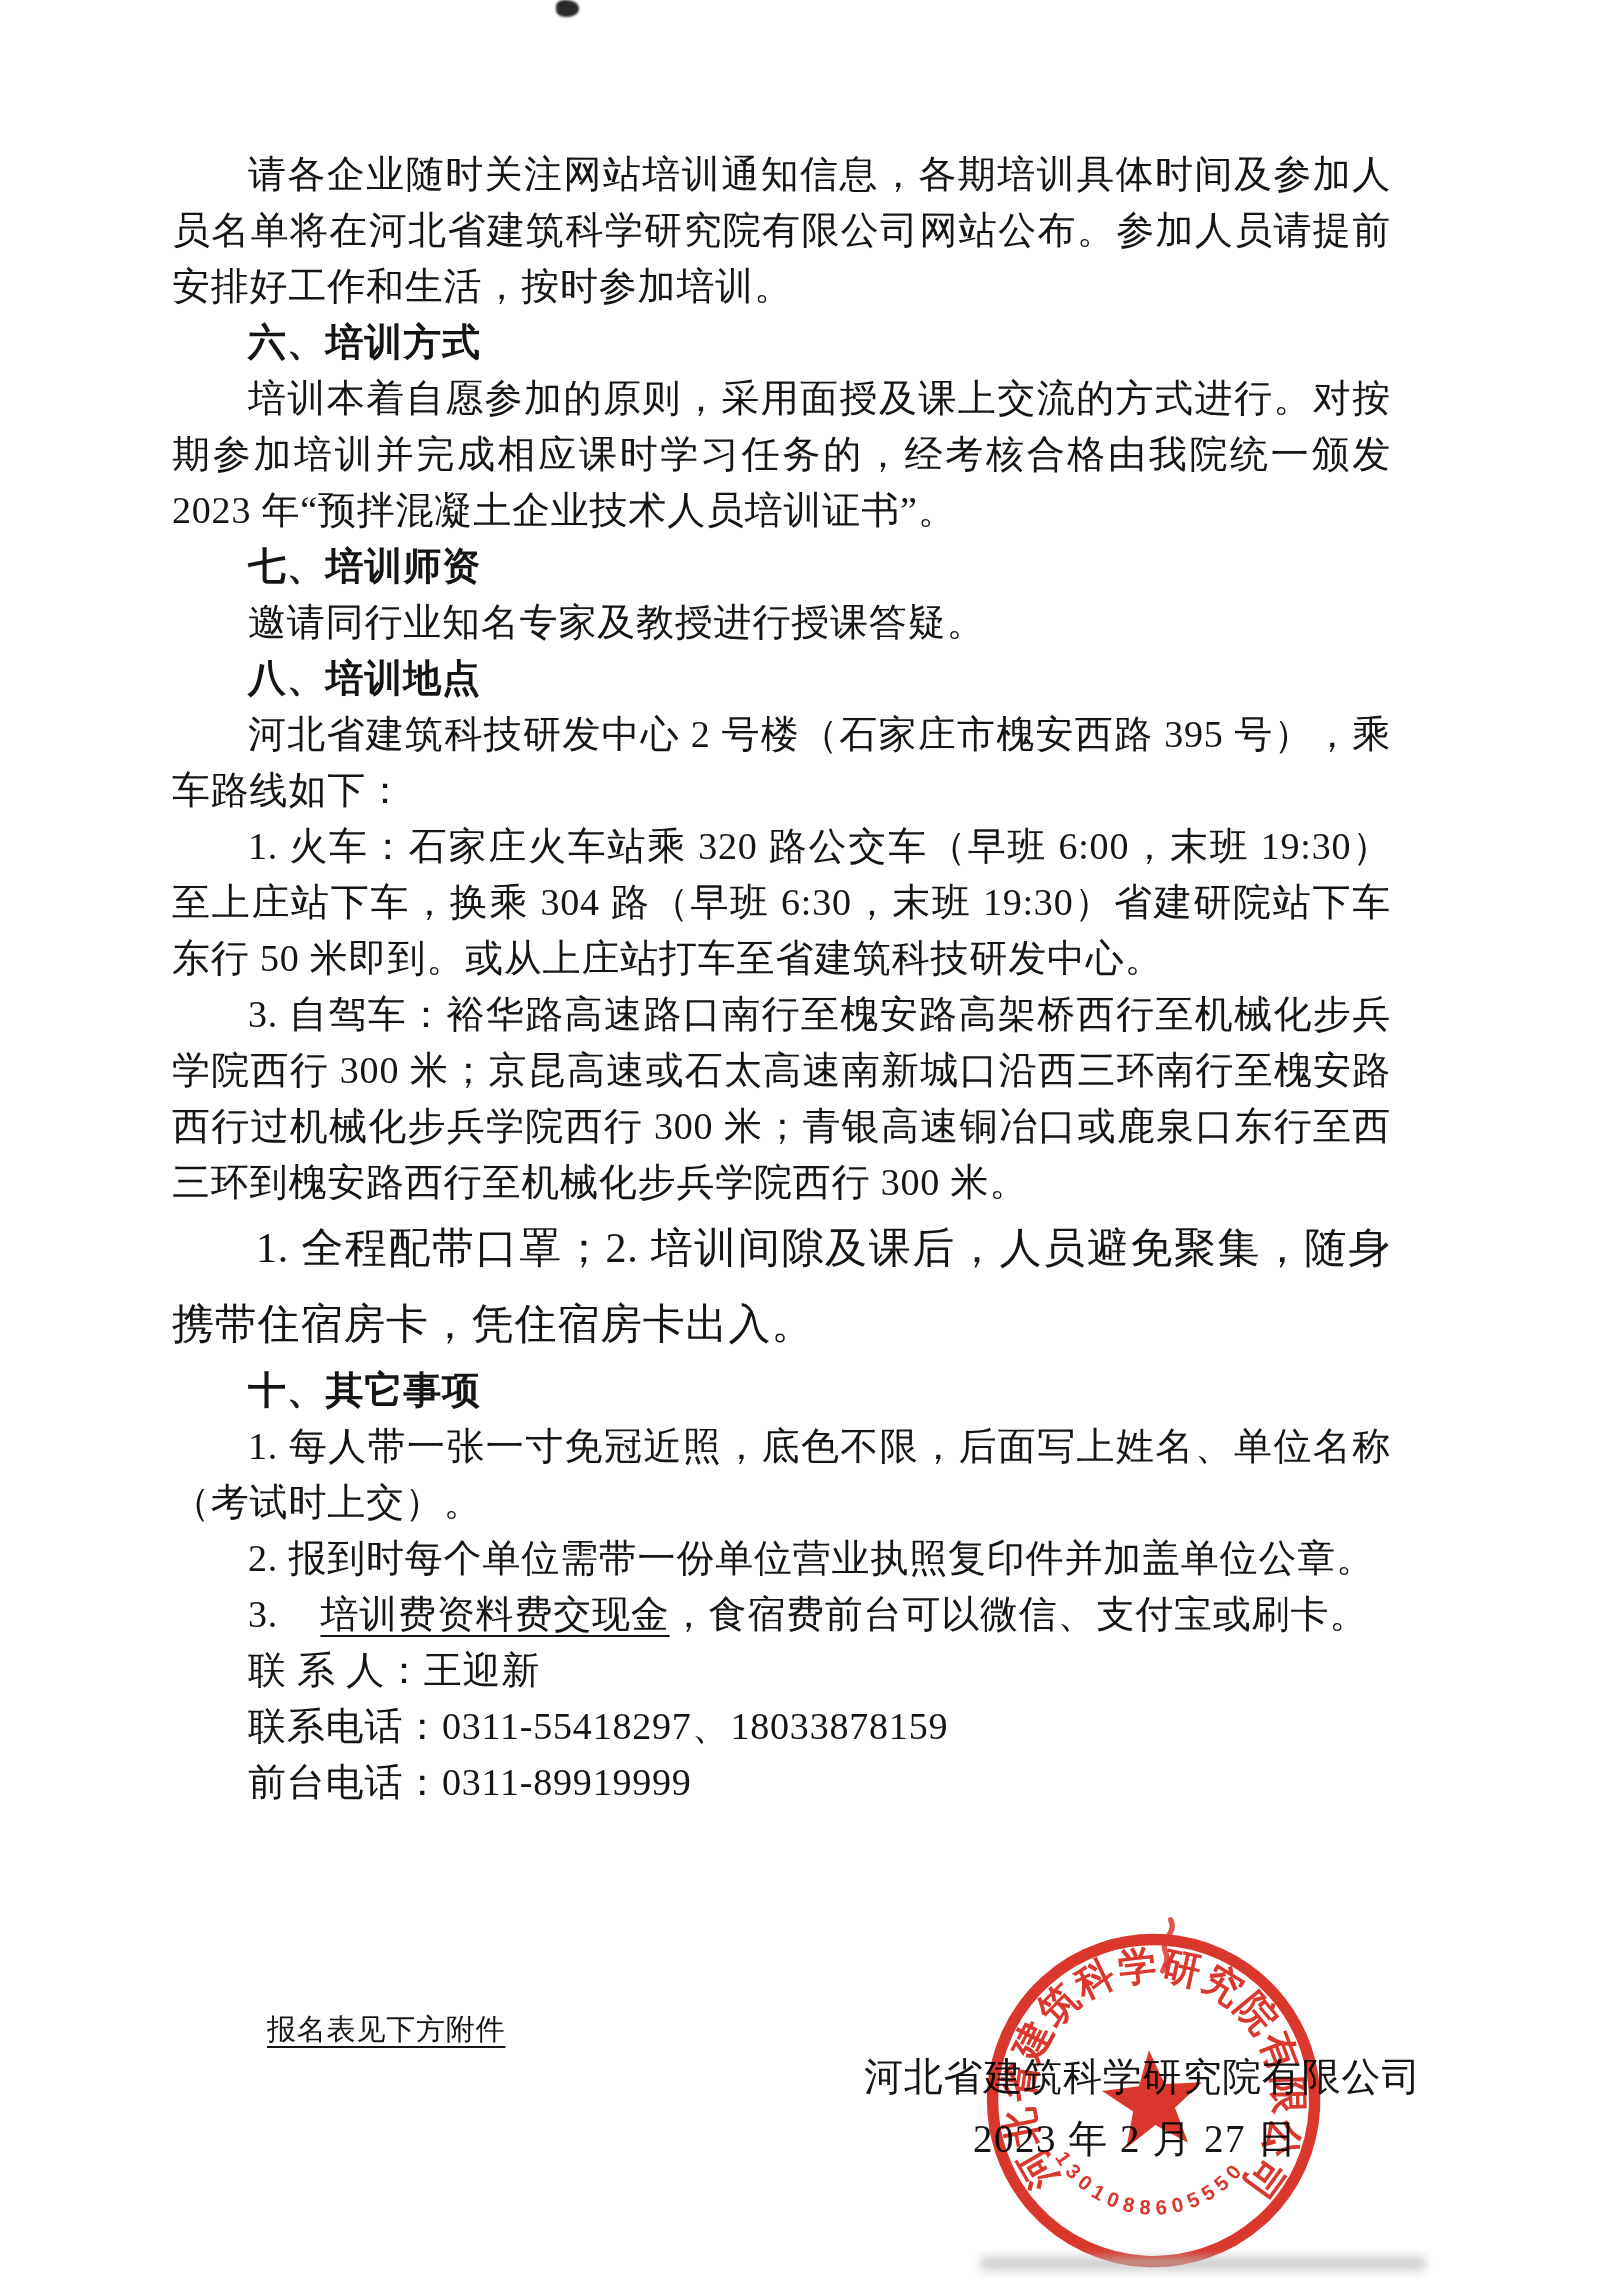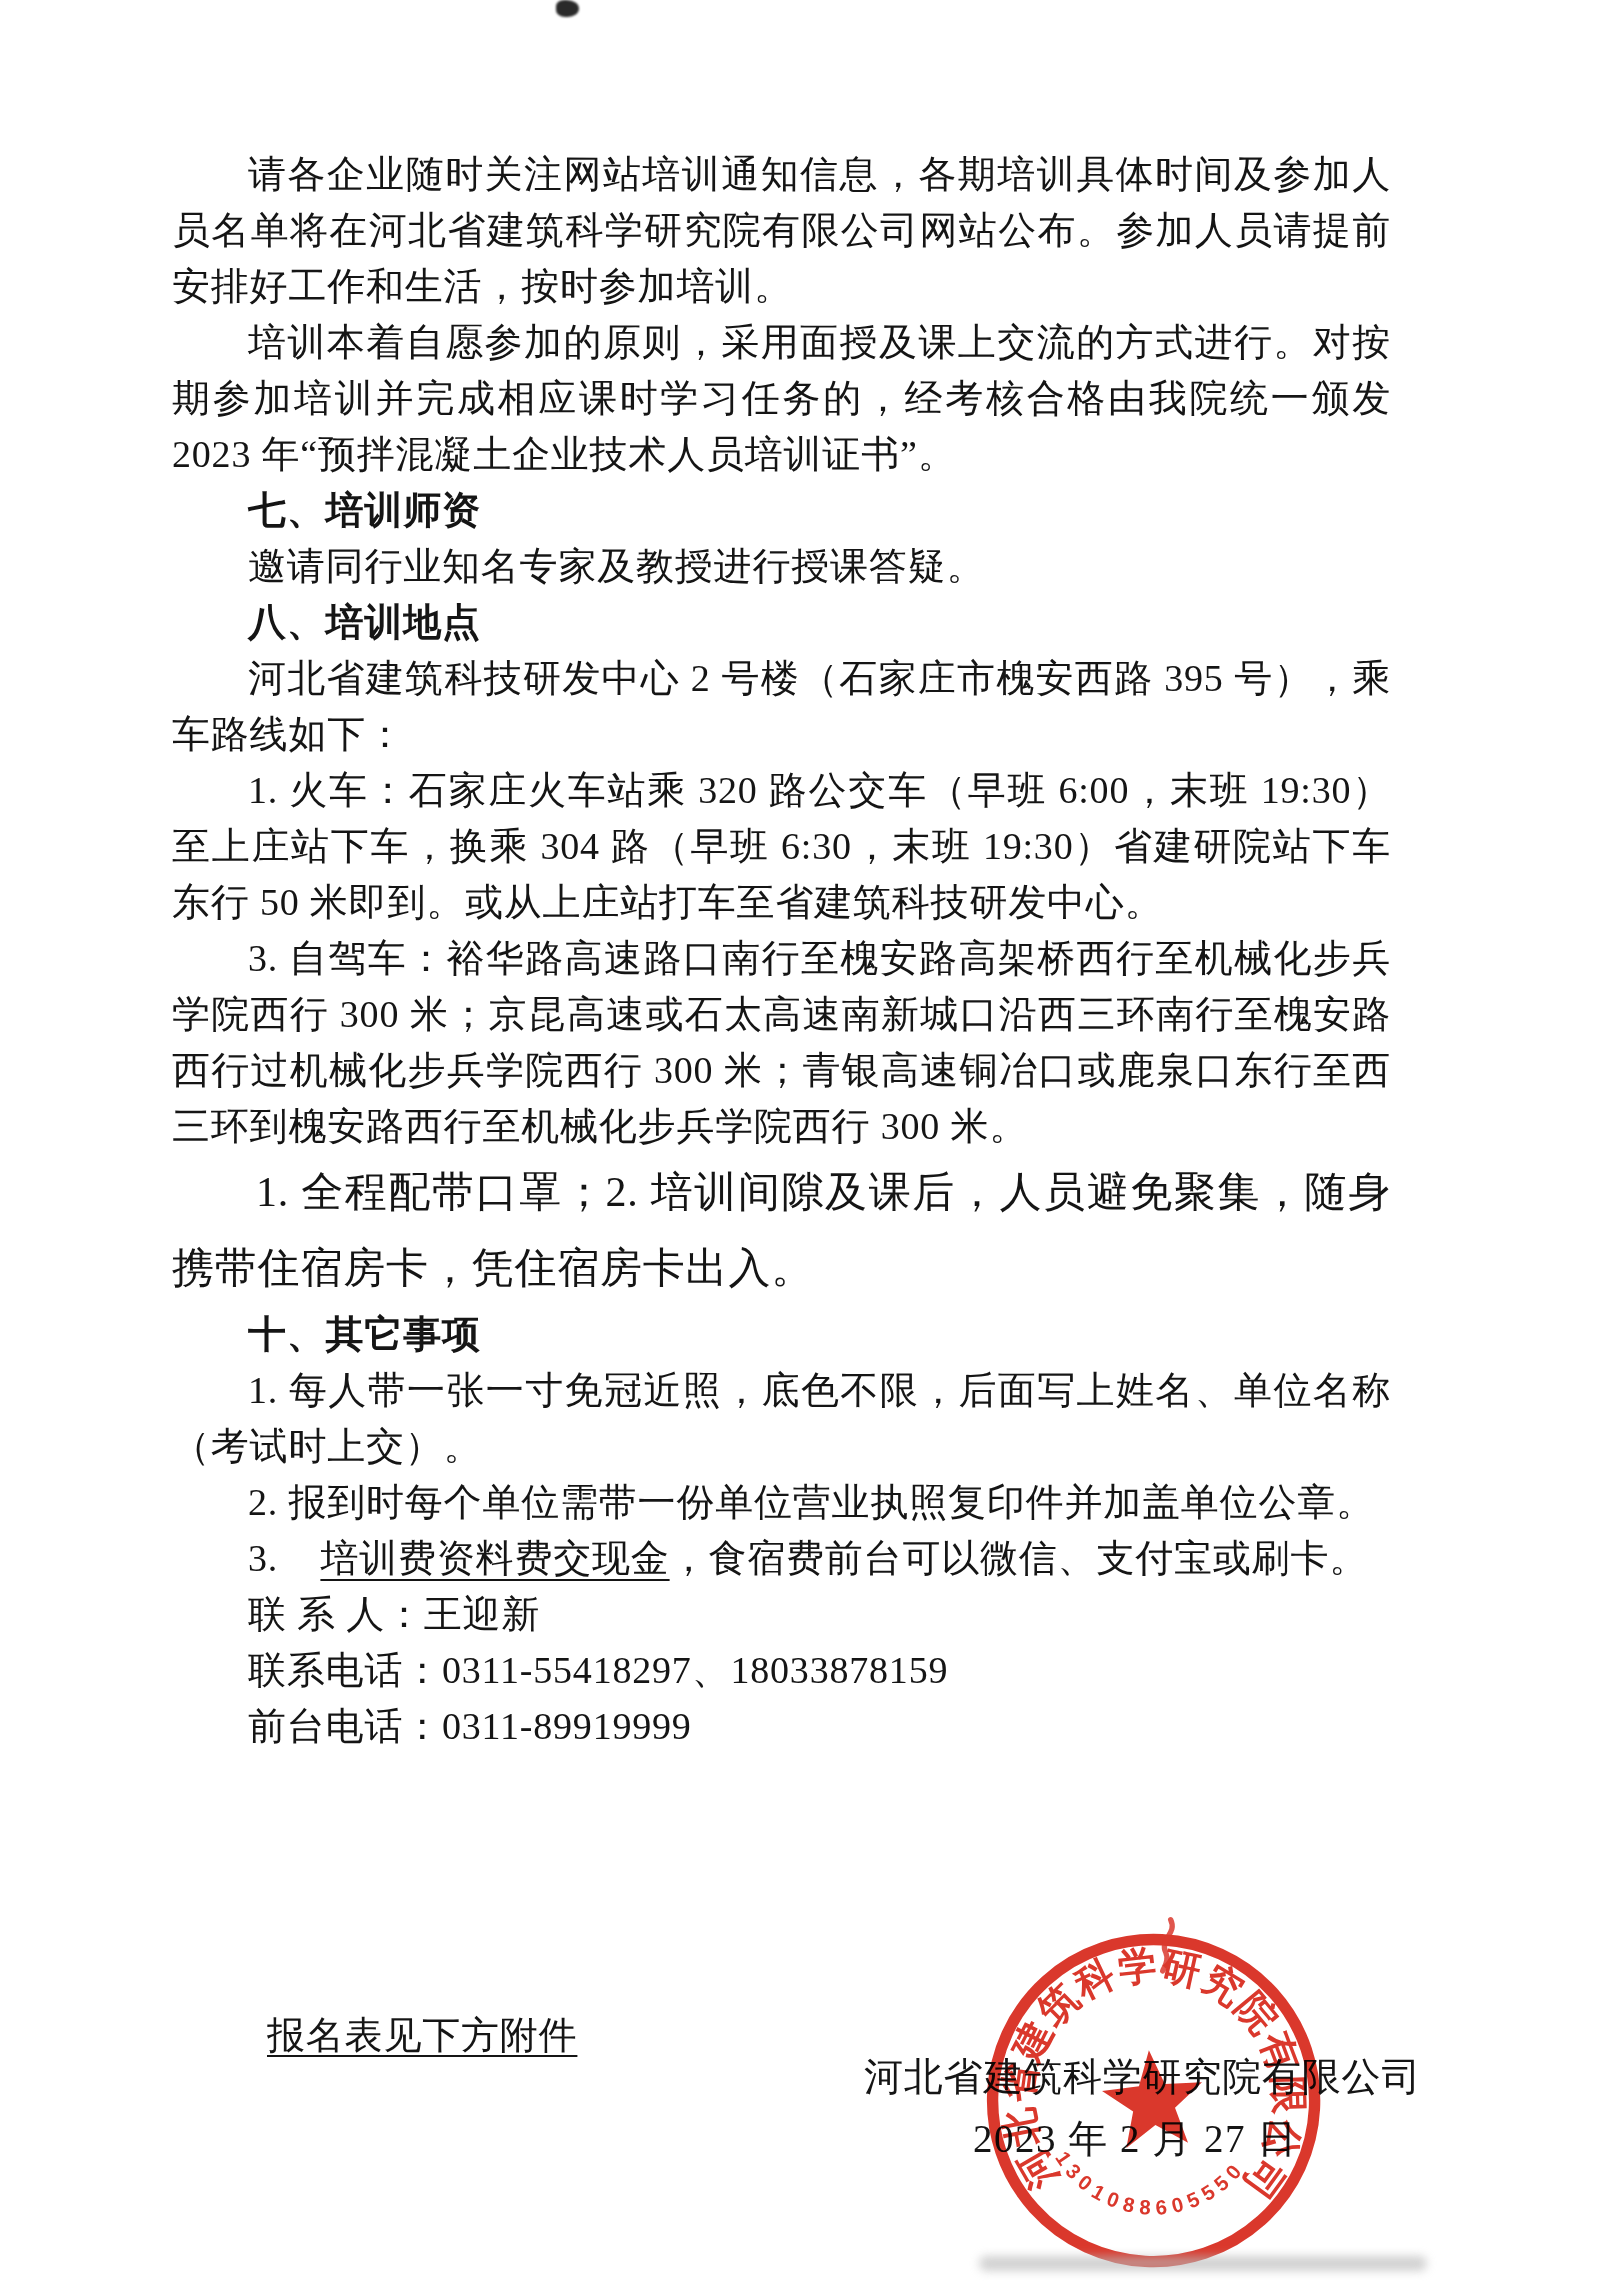--- a/index.html
+++ b/index.html
@@ -20,21 +20,21 @@
   .heading{font-weight:700;text-indent:2em;font-family:"Liberation Sans","DejaVu Sans",sans-serif;}
   .large{font-size:42px;line-height:76px;}
   .u{
     text-decoration:underline;
     text-decoration-thickness:2.3px;
     text-underline-offset:7.6px;
     margin-left:32px;
   }
   
   .attachment{
-    position:absolute;left:267px;top:2010px;font-size:38px;letter-spacing:0.8px;
+    position:absolute;left:267px;top:2010px;font-size:29px;letter-spacing:0.8px;
     text-decoration:underline;text-decoration-thickness:2.3px;text-underline-offset:6.8px;
   }
   .company{position:absolute;left:864px;top:2050px;font-size:39px;letter-spacing:0.8px;white-space:nowrap;}
   .sign-date{position:absolute;left:973px;top:2112px;font-size:39px;letter-spacing:1.5px;white-space:nowrap;}
   
   .seal{
     position:absolute;left:974px;top:1913px;width:360px;height:360px;
     mix-blend-mode:multiply;opacity:.93;transform:rotate(3deg);
   }
   .seal text{font-family:"Liberation Sans","DejaVu Sans",sans-serif;font-weight:700;}
@@ -50,20 +50,21 @@
 </style>
 </head>
 <body>
 
 <div class="page">
 
   <div class="artifact-top"></div>
 
   <main class="doc">
     <p class="indent">请各企业随时关注网站培训通知信息，各期培训具体时间及参加人员名单将在河北省建筑科学研究院有限公司网站公布。参加人员请提前安排好工作和生活，按时参加培训。</p>
+    <p class="heading">六、培训方式</p>
     <p class="indent">培训本着自愿参加的原则，采用面授及课上交流的方式进行。对按期参加培训并完成相应课时学习任务的，经考核合格由我院统一颁发 2023 年“预拌混凝土企业技术人员培训证书”。</p>
     <p class="heading">七、培训师资</p>
     <p class="indent">邀请同行业知名专家及教授进行授课答疑。</p>
     <p class="heading">八、培训地点</p>
     <p class="indent">河北省建筑科技研发中心 2 号楼（石家庄市槐安西路 395 号），乘车路线如下：</p>
     <p class="indent">1. 火车：石家庄火车站乘 320 路公交车（早班 6:00，末班 19:30）至上庄站下车，换乘 304 路（早班 6:30，末班 19:30）省建研院站下车东行 50 米即到。或从上庄站打车至省建筑科技研发中心。</p>
     <p class="indent">3. 自驾车：裕华路高速路口南行至槐安路高架桥西行至机械化步兵学院西行 300 米；京昆高速或石太高速南新城口沿西三环南行至槐安路西行过机械化步兵学院西行 300 米；青银高速铜冶口或鹿泉口东行至西三环到槐安路西行至机械化步兵学院西行 300 米。</p>
     <p class="indent large">1. 全程配带口罩；2. 培训间隙及课后，人员避免聚集，随身携带住宿房卡，凭住宿房卡出入。</p>
     <p class="heading">十、其它事项</p>
     <p class="indent">1. 每人带一张一寸免冠近照，底色不限，后面写上姓名、单位名称（考试时上交）。</p>

